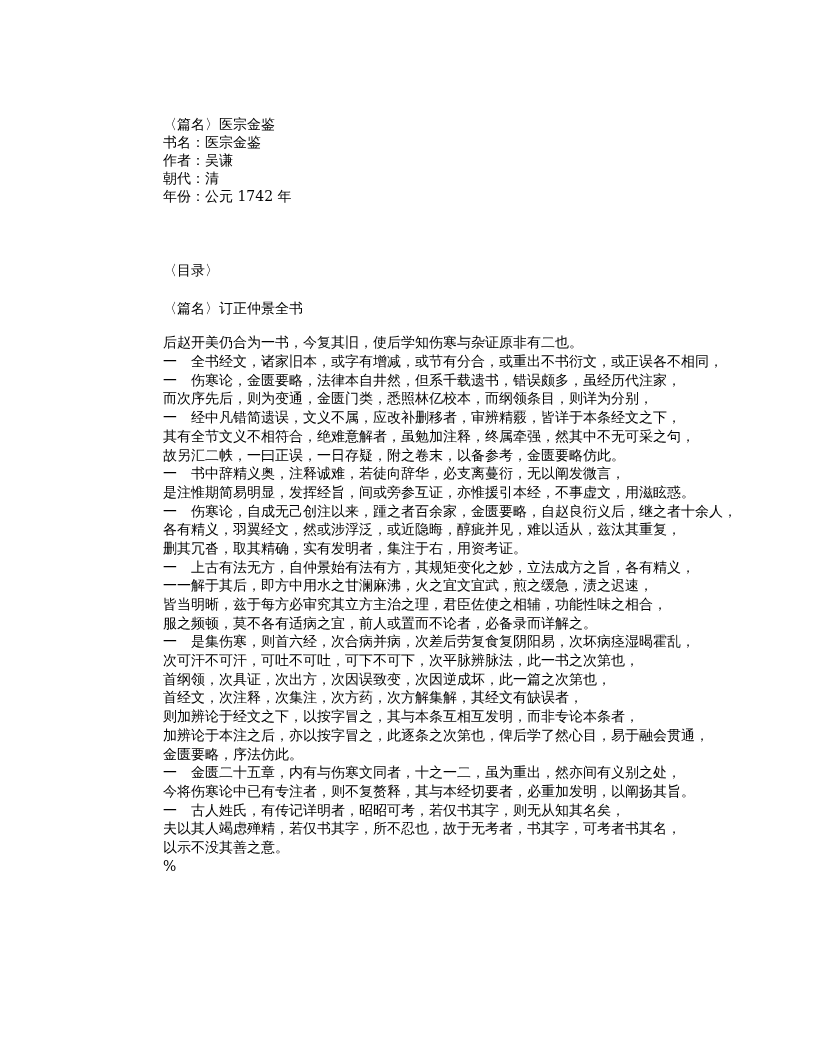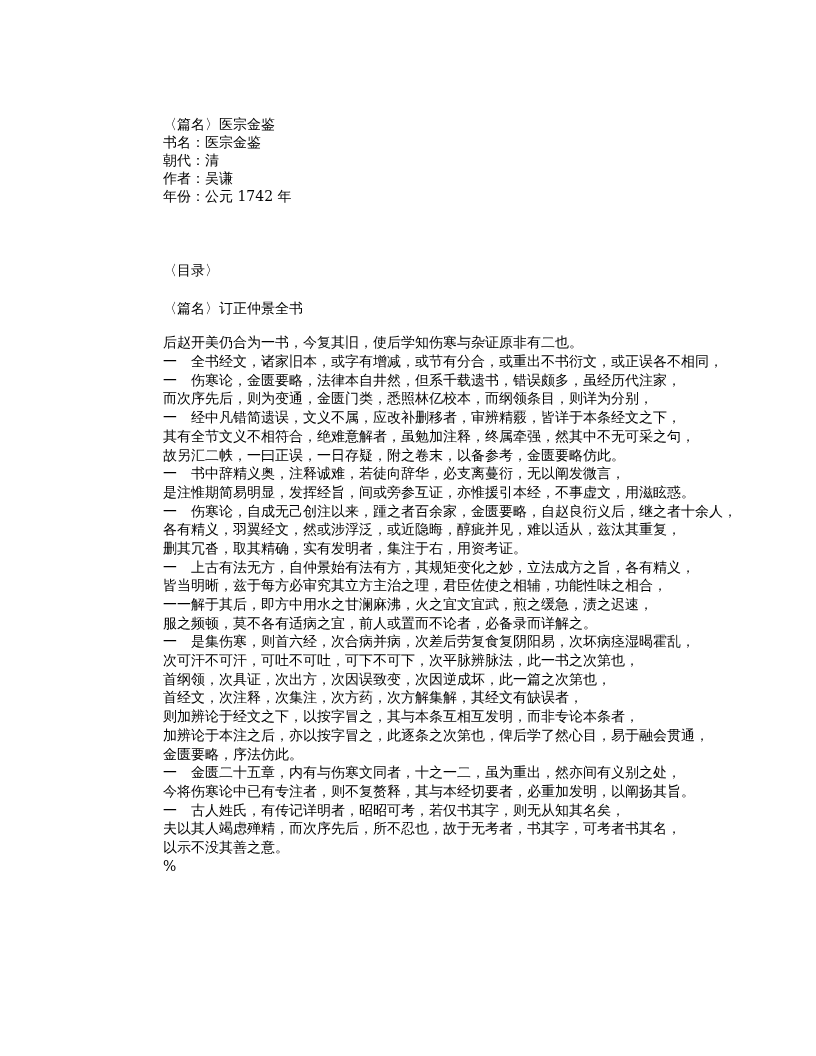--- a/index.html
+++ b/index.html
@@ -37,22 +37,22 @@
     .gap-b { height: 19px; }
     .gap-c { height: 16px; }
   </style>
 </head>
 <body>
 
 <div class="page">
   <div class="meta">
     <div class="line">〈篇名〉医宗金鉴</div>
     <div class="line">书名：医宗金鉴</div>
+    <div class="line">作者：吴谦</div>
     <div class="line">朝代：清</div>
-    <div class="line">作者：吴谦</div>
     <div class="line">年份：公元 1742 年</div>
   </div>
 
   <div class="gap-a"></div>
 
   <div class="line">〈目录〉</div>
   <div class="gap-b"></div>
   <div class="line">〈篇名〉订正仲景全书</div>
   <div class="gap-c"></div>
 
@@ -63,30 +63,30 @@
     <div class="line">而次序先后，则为变通，金匮门类，悉照林亿校本，而纲领条目，则详为分别，</div>
     <div class="line">一　经中凡错简遗误，文义不属，应改补删移者，审辨精覈，皆详于本条经文之下，</div>
     <div class="line">其有全节文义不相符合，绝难意解者，虽勉加注释，终属牵强，然其中不无可采之句，</div>
     <div class="line">故另汇二帙，一曰正误，一日存疑，附之卷末，以备参考，金匮要略仿此。</div>
     <div class="line">一　书中辞精义奥，注释诚难，若徒向辞华，必支离蔓衍，无以阐发微言，</div>
     <div class="line">是注惟期简易明显，发挥经旨，间或旁参互证，亦惟援引本经，不事虚文，用滋眩惑。</div>
     <div class="line">一　伤寒论，自成无己创注以来，踵之者百余家，金匮要略，自赵良衍义后，继之者十余人，</div>
     <div class="line">各有精义，羽翼经文，然或涉浮泛，或近隐晦，醇疵并见，难以适从，兹汰其重复，</div>
     <div class="line">删其冗沓，取其精确，实有发明者，集注于右，用资考证。</div>
     <div class="line">一　上古有法无方，自仲景始有法有方，其规矩变化之妙，立法成方之旨，各有精义，</div>
+    <div class="line">一一解于其后，即方中用水之甘澜麻沸，火之宜文宜武，煎之缓急，渍之迟速，</div>
     <div class="line">皆当明晰，兹于每方必审究其立方主治之理，君臣佐使之相辅，功能性味之相合，</div>
-    <div class="line">一一解于其后，即方中用水之甘澜麻沸，火之宜文宜武，煎之缓急，渍之迟速，</div>
     <div class="line">服之频顿，莫不各有适病之宜，前人或置而不论者，必备录而详解之。</div>
     <div class="line">一　是集伤寒，则首六经，次合病并病，次差后劳复食复阴阳易，次坏病痉湿暍霍乱，</div>
     <div class="line">次可汗不可汗，可吐不可吐，可下不可下，次平脉辨脉法，此一书之次第也，</div>
     <div class="line">首纲领，次具证，次出方，次因误致变，次因逆成坏，此一篇之次第也，</div>
     <div class="line">首经文，次注释，次集注，次方药，次方解集解，其经文有缺误者，</div>
     <div class="line">则加辨论于经文之下，以按字冒之，其与本条互相互发明，而非专论本条者，</div>
     <div class="line">加辨论于本注之后，亦以按字冒之，此逐条之次第也，俾后学了然心目，易于融会贯通，</div>
     <div class="line">金匮要略，序法仿此。</div>
     <div class="line">一　金匮二十五章，内有与伤寒文同者，十之一二，虽为重出，然亦间有义别之处，</div>
     <div class="line">今将伤寒论中已有专注者，则不复赘释，其与本经切要者，必重加发明，以阐扬其旨。</div>
     <div class="line">一　古人姓氏，有传记详明者，昭昭可考，若仅书其字，则无从知其名矣，</div>
-    <div class="line">夫以其人竭虑殚精，而次序先后，所不忍也，故于无考者，书其字，可考者书其名，</div>
+    <div class="line">夫以其人竭虑殚精，若仅书其字，所不忍也，故于无考者，书其字，可考者书其名，</div>
     <div class="line">以示不没其善之意。</div>
     <div class="line">%</div>
   </div>
 </div>
 
 </body></html>

